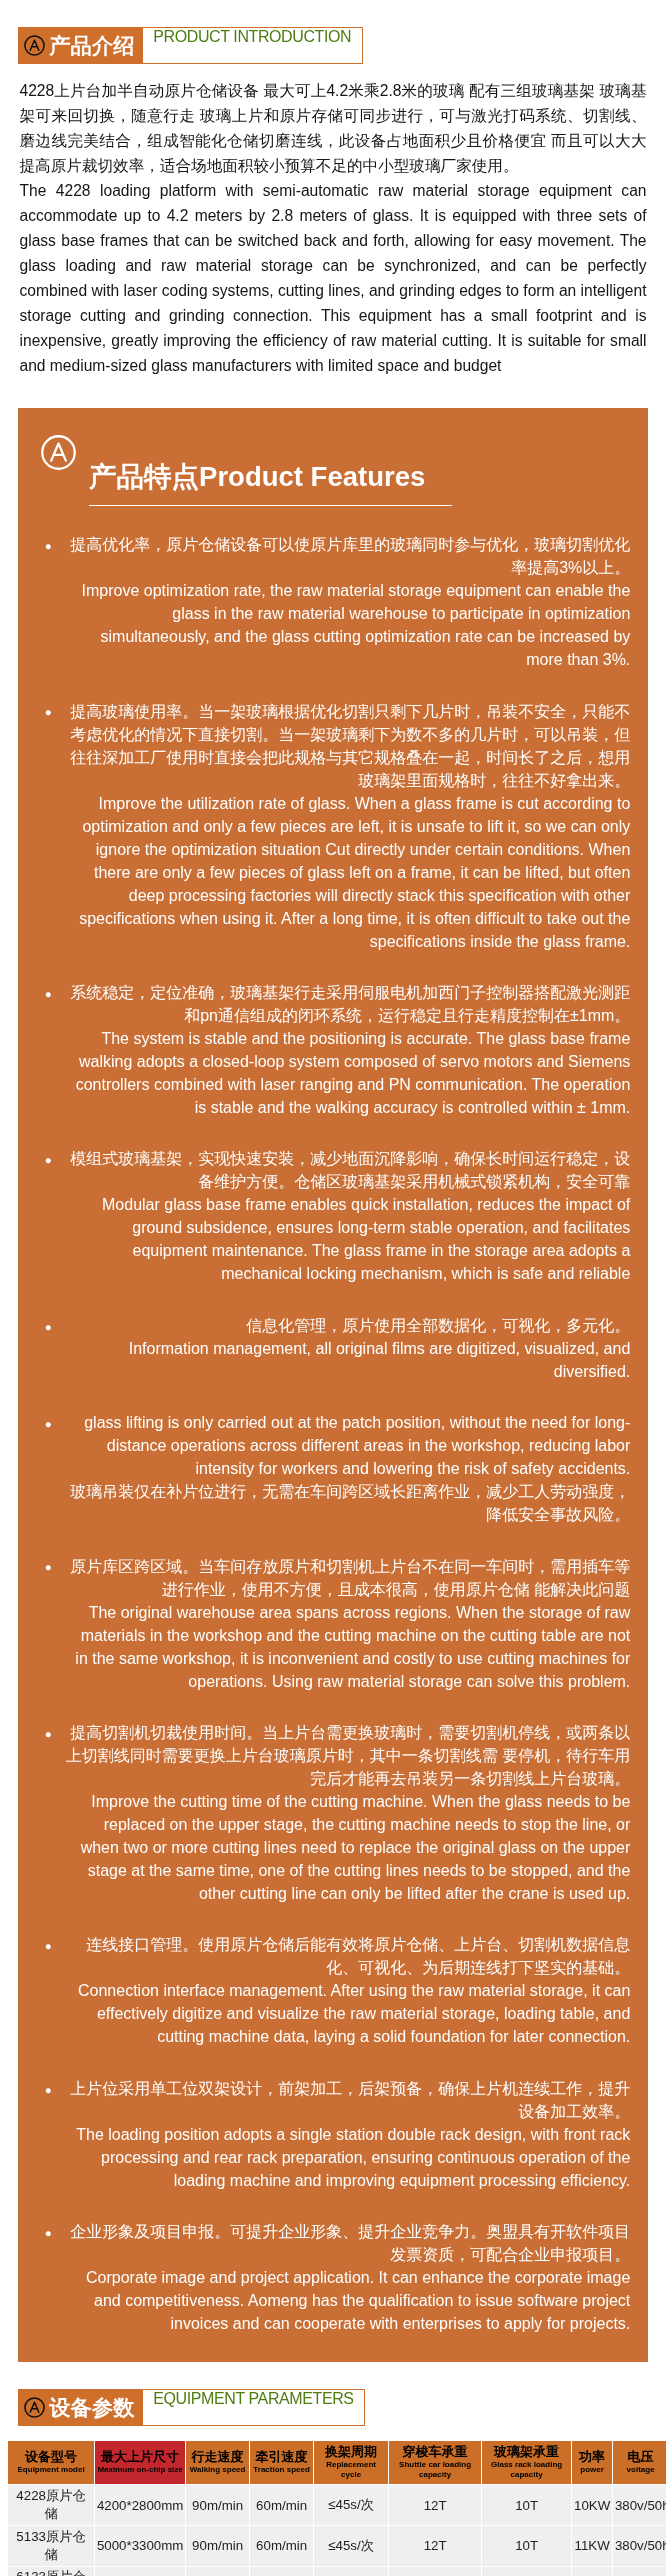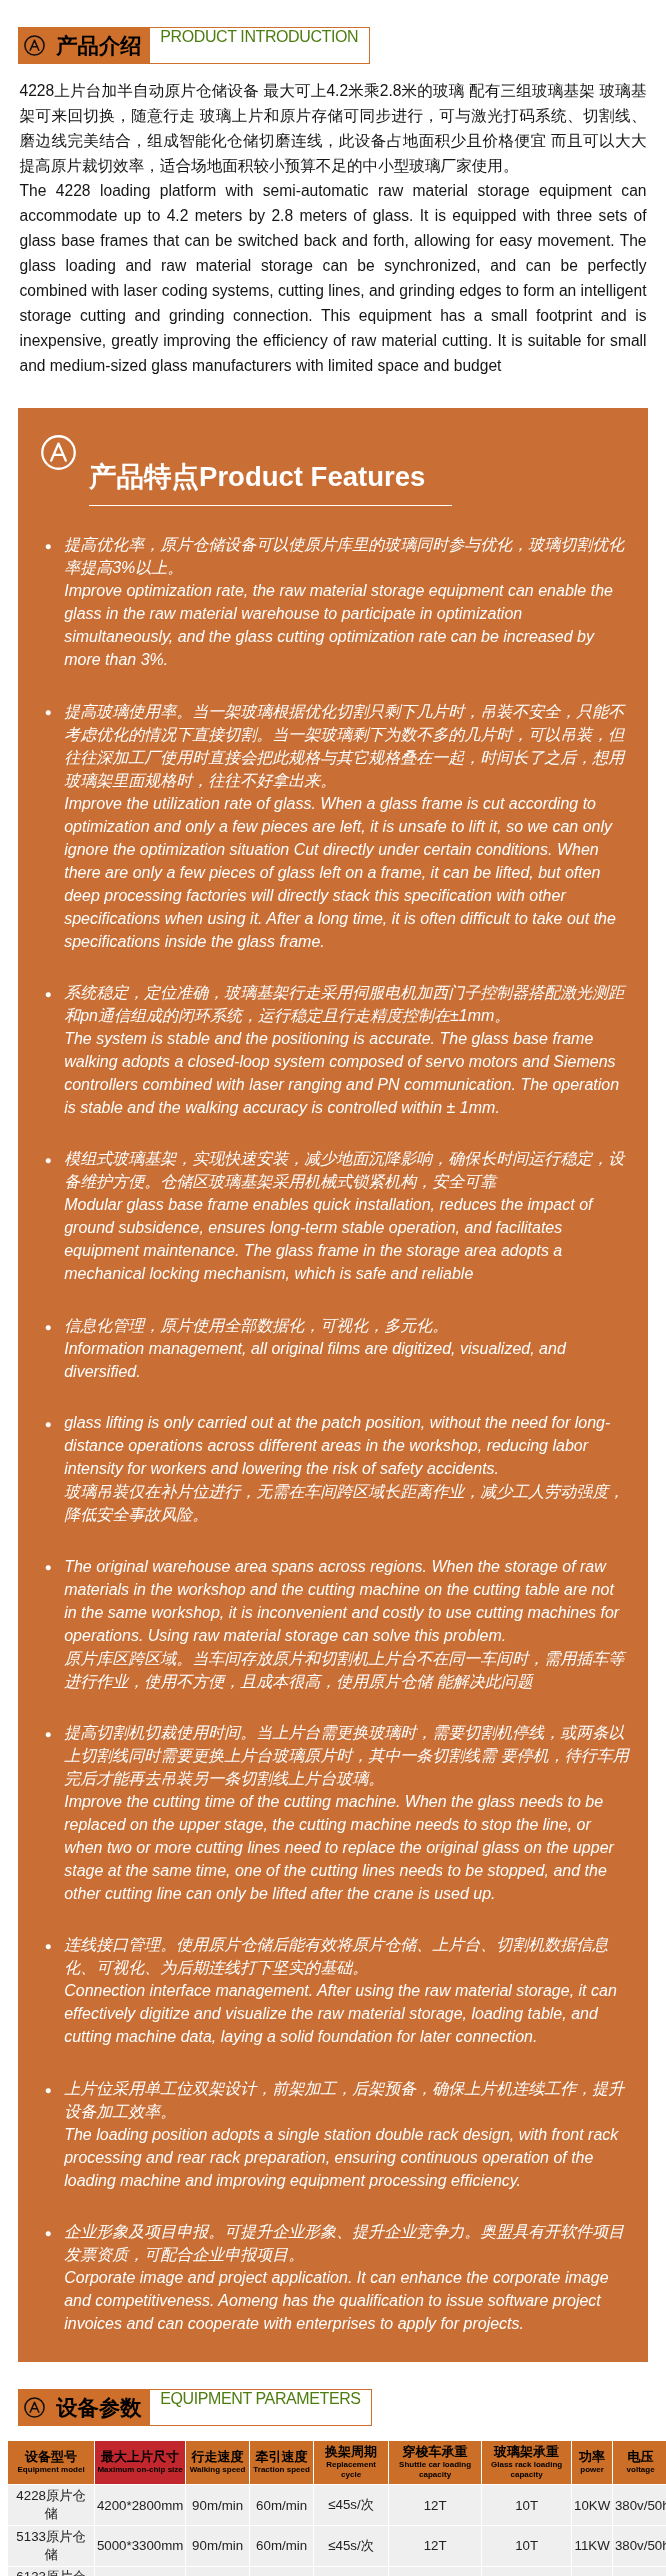--- a/index.html
+++ b/index.html
@@ -6,22 +6,22 @@
   body{
     width:666px;
     background:#ffffff;
     color:#151515;
     font-family:"Liberation Sans","DejaVu Sans",sans-serif;
     -webkit-font-smoothing:antialiased;
   }
   
   .badge-row{display:flex;align-items:stretch;margin:27px 0 0 18px;height:37px;}
   .badge-zh{
-    background:#ce6f2b;color:#000000;font-weight:bold;font-size:21.3px;
-    display:flex;align-items:center;gap:10px;padding:0 7.1px 0 5.3px;white-space:nowrap;
+    background:#ce6f2b;color:#ffffff;font-weight:bold;font-size:21.3px;
+    display:flex;align-items:center;gap:3px;padding:0 7.1px 0 5.3px;white-space:nowrap;
   }
   .badge-zh .logo{width:23px;height:23px;flex:0 0 auto;}
   .badge-en{
     background:#ffffff;border:1.8px solid #ce6f2b;color:#4d7c0f;
     display:flex;padding:0 10.7px;font-size:16px;font-weight:500;
     letter-spacing:-0.4px;white-space:nowrap;
   }
   
   .intro-text{margin:14.2px 19.5px 0 19.5px;font-size:15.6px;line-height:25px;}
   .intro-text p{margin:0;text-align:justify;}
@@ -39,21 +39,21 @@
   }
   .features ul{list-style:none;margin:27px 0 0 0;padding:0 5.3px 0 16px;}
   .features li{
     position:relative;padding-left:19.5px;margin-bottom:28.4px;
     font-size:16px;line-height:23px;
   }
   .features li:last-child{margin-bottom:3.6px;margin-top:19px;}
   .features li::before{
     content:"\25CF";position:absolute;left:0;top:0.9px;font-size:11.6px;color:#ffffff;
   }
-  .features li p{margin:0;text-align:left;font-style:italic;}
+  .features li p{margin:0;text-align:right;}
   
   .params-table{
     width:652px;margin:14.2px 7.1px 21.3px 7.1px;
     border-collapse:separate;border-spacing:1.8px;table-layout:fixed;
   }
   .params-table th{
     background:#cb6e28;color:#000000;padding:3.6px 1.8px 4.4px 1.8px;vertical-align:middle;
   }
   .params-table th.red{background:#c1272d;}
   .params-table th .zh{font-size:13px;font-weight:bold;line-height:16px;}
@@ -115,22 +115,22 @@
     </li>
     <li>
       <p>信息化管理，原片使用全部数据化，可视化，多元化。</p>
       <p>Information management, all original films are digitized, visualized, and diversified.</p>
     </li>
     <li>
       <p>glass lifting is only carried out at the patch position, without the need for long-distance operations across different areas in the workshop, reducing labor intensity for workers and lowering the risk of safety accidents.</p>
       <p>玻璃吊装仅在补片位进行，无需在车间跨区域长距离作业，减少工人劳动强度，降低安全事故风险。</p>
     </li>
     <li>
+      <p>原片库区跨区域。当车间存放原片和切割机上片台不在同一车间时，需用插车等进行作业，使用不方便，且成本很高，使用原片仓储 能解决此问题</p>
       <p>The original warehouse area spans across regions. When the storage of raw materials in the workshop and the cutting machine on the cutting table are not in the same workshop, it is inconvenient and costly to use cutting machines for operations. Using raw material storage can solve this problem.</p>
-      <p>原片库区跨区域。当车间存放原片和切割机上片台不在同一车间时，需用插车等进行作业，使用不方便，且成本很高，使用原片仓储 能解决此问题</p>
     </li>
     <li>
       <p>提高切割机切裁使用时间。当上片台需更换玻璃时，需要切割机停线，或两条以上切割线同时需要更换上片台玻璃原片时，其中一条切割线需 要停机，待行车用完后才能再去吊装另一条切割线上片台玻璃。</p>
       <p>Improve the cutting time of the cutting machine. When the glass needs to be replaced on the upper stage, the cutting machine needs to stop the line, or when two or more cutting lines need to replace the original glass on the upper stage at the same time, one of the cutting lines needs to be stopped, and the other cutting line can only be lifted after the crane is used up.</p>
     </li>
     <li>
       <p>连线接口管理。使用原片仓储后能有效将原片仓储、上片台、切割机数据信息化、可视化、为后期连线打下坚实的基础。</p>
       <p>Connection interface management. After using the raw material storage, it can effectively digitize and visualize the raw material storage, loading table, and cutting machine data, laying a solid foundation for later connection.</p>
     </li>
     <li>

